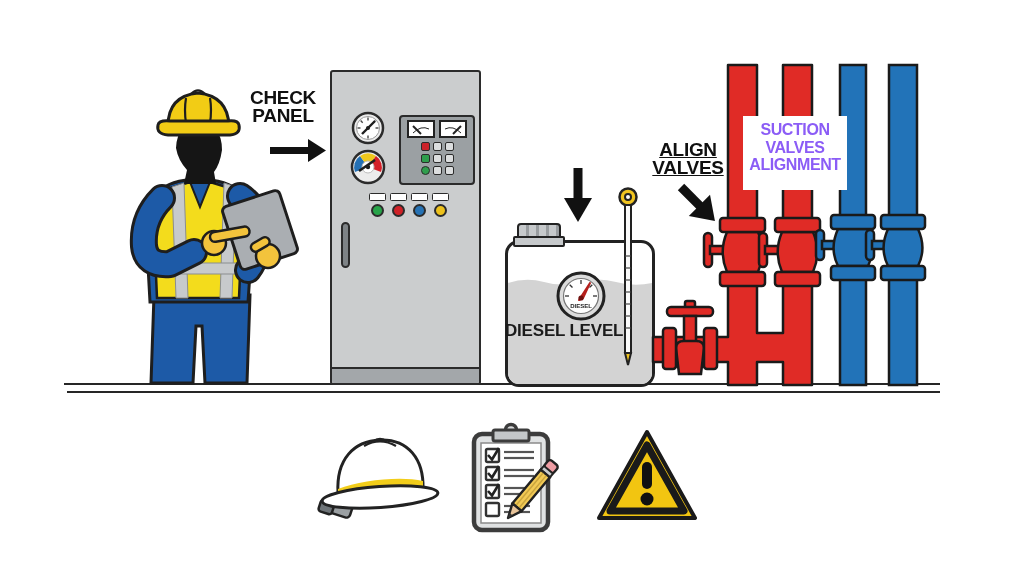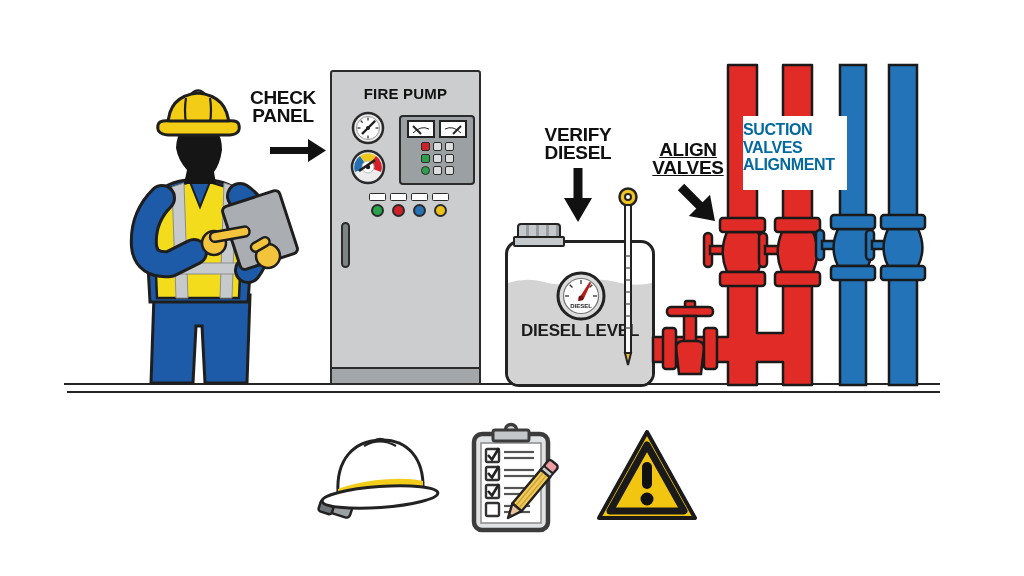--- a/index.html
+++ b/index.html
@@ -9,21 +9,21 @@
   
   .ground1{left:64px;top:383px;width:876px;border-top:2.5px solid #262626;}
   .ground2{left:67px;top:391px;width:873px;border-top:2px solid #262626;}
   
   .step-label{position:absolute;font-weight:bold;font-size:19px;line-height:.97;color:#101010;
               text-align:center;white-space:pre-line;letter-spacing:-.3px;z-index:6;}
   .lbl-check{left:248px;top:89px;width:70px;}
   .lbl-verify{left:532px;top:126px;width:92px;}
   .lbl-align{left:643px;top:141px;width:90px;text-decoration:underline;}
   .suction-box{left:743px;top:116px;width:104px;height:74px;background:#fff;z-index:5;
-               font-weight:bold;font-size:16px;line-height:1.1;color:#0369a1;text-align:left;
+               font-weight:bold;font-size:16px;line-height:1.1;color:#8b5cf6;text-align:center;
                white-space:pre-line;padding-top:5px;box-sizing:border-box;letter-spacing:-.4px;}
   
   .panel{left:330px;top:70px;width:151px;height:315px;background:#cbcdce;border:2.5px solid #2b2b2b;
          border-radius:3px;box-sizing:border-box;z-index:2;}
   .panel-title{margin-top:13px;text-align:center;font-weight:bold;font-size:15px;
                letter-spacing:.2px;color:#111;}
   .subpanel{position:absolute;left:67px;top:43px;width:76px;height:70px;background:#9ba0a3;
             border:2px solid #2b2b2b;border-radius:4px;box-sizing:border-box;padding:3px 0 0 0;}
   .meters{display:flex;justify-content:center;gap:4px;}
   .btn-grid{display:grid;grid-template-columns:repeat(3,9px);grid-auto-rows:9px;gap:3px;
@@ -43,21 +43,21 @@
                 border:2px solid #2b2b2b;border-radius:5px;box-sizing:border-box;}
   .panel-base{position:absolute;left:0;bottom:0;width:100%;height:16px;background:#a3a7aa;
               border-top:2.5px solid #2b2b2b;box-sizing:border-box;border-radius:0 0 2px 2px;}
   
   .tank{left:505px;top:240px;width:150px;height:147px;background:#fff;border:3px solid #222;
         border-radius:14px;box-sizing:border-box;overflow:hidden;z-index:1;}
   .tank-cap{left:517px;top:223px;width:40px;height:16px;border:2.5px solid #222;border-radius:4px;
             background:repeating-linear-gradient(90deg,#c6c9cb 0 7px,#999da0 7px 10px);z-index:2;}
   .tank-cap-base{left:513px;top:236px;width:48px;height:7px;background:#c6c9cb;
                  border:2px solid #222;border-radius:2px;z-index:2;}
-  .tank-level-label{left:505px;top:321px;width:150px;text-align:center;font-weight:bold;
+  .tank-level-label{left:505px;top:321px;width:150px;text-align:left;font-weight:bold;
                     font-size:17px;color:#1b1b1b;letter-spacing:-.2px;z-index:4;}
   .tank-gauge{left:555px;top:270px;z-index:3;}
   .dipstick{left:618px;top:186px;z-index:4;}
   .piping{left:640px;top:60px;z-index:2;}
   .arrow{z-index:6;}
   .icon{z-index:3;}
 </style>
 </head>
 <body>
 
@@ -106,21 +106,20 @@
   </svg>
 
   <div class="step-label lbl-check">CHECK
 PANEL</div>
   <svg class="abs arrow" style="left:268px;top:138px" width="60" height="24" viewBox="0 0 60 24">
     <rect x="2" y="9" width="38" height="7" fill="#111"></rect>
     <polygon points="40,1 58,12.5 40,24" fill="#111"></polygon>
   </svg>
 
   <div class="abs panel">
-    <div class="panel-title">FIRE PUMP</div>
 
     <svg class="abs" style="left:19px;top:39px" width="34" height="34" viewBox="0 0 34 34">
       <circle cx="17" cy="17" r="15" fill="#ececec" stroke="#2b2b2b" stroke-width="2.5"></circle>
       <circle cx="17" cy="17" r="11.5" fill="#fff" stroke="#9a9a9a" stroke-width="1"></circle>
       <g stroke="#444" stroke-width="1.4">
         <line x1="17" y1="6.5" x2="17" y2="9.5"></line>
           <line x1="17" y1="24.5" x2="17" y2="27.5"></line>
         <line x1="6.5" y1="17" x2="9.5" y2="17"></line>
           <line x1="24.5" y1="17" x2="27.5" y2="17"></line>
         <line x1="9.6" y1="9.6" x2="11.7" y2="11.7"></line>
@@ -181,22 +180,20 @@
       </div>
       <div class="light">
         <div class="light-label"></div>
         <div class="light-bulb bulb-yellow"></div>
       </div>
     </div>
     <div class="panel-handle"></div>
     <div class="panel-base"></div>
   </div>
 
-  <div class="step-label lbl-verify">VERIFY
-DIESEL</div>
   <svg class="abs arrow" style="left:560px;top:168px" width="36" height="56" viewBox="0 0 36 56">
     <rect x="13.5" y="0" width="9" height="32" fill="#111"></rect>
     <polygon points="4,30 32,30 18,54" fill="#111"></polygon>
   </svg>
 
   <div class="abs tank">
     <svg width="144" height="141" viewBox="0 0 144 141">
       <path d="M0,40 Q18,34 36,39 Q54,44 72,39 Q90,34 108,39 Q126,44 144,40 L144,141 L0,141 Z" fill="#d3d3d3"></path>
     </svg>
   </div>

